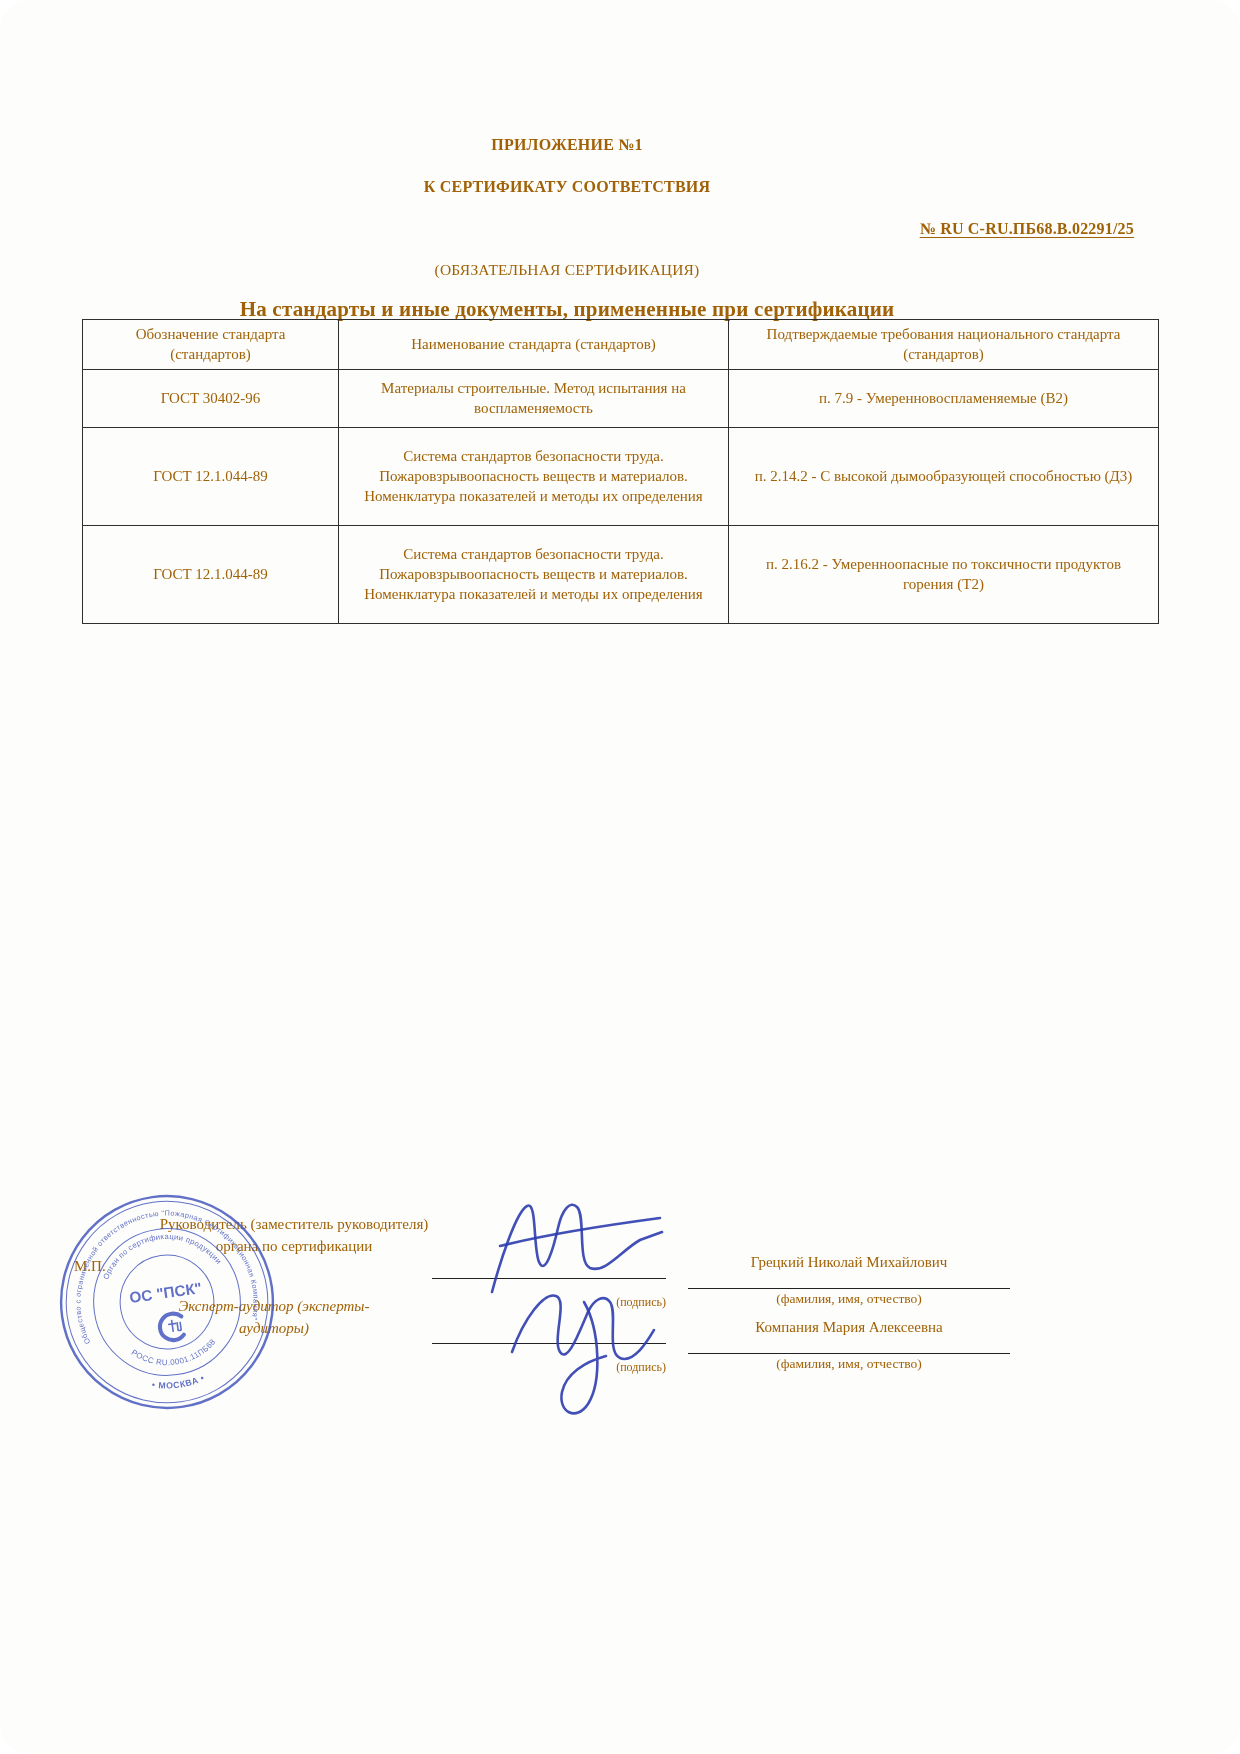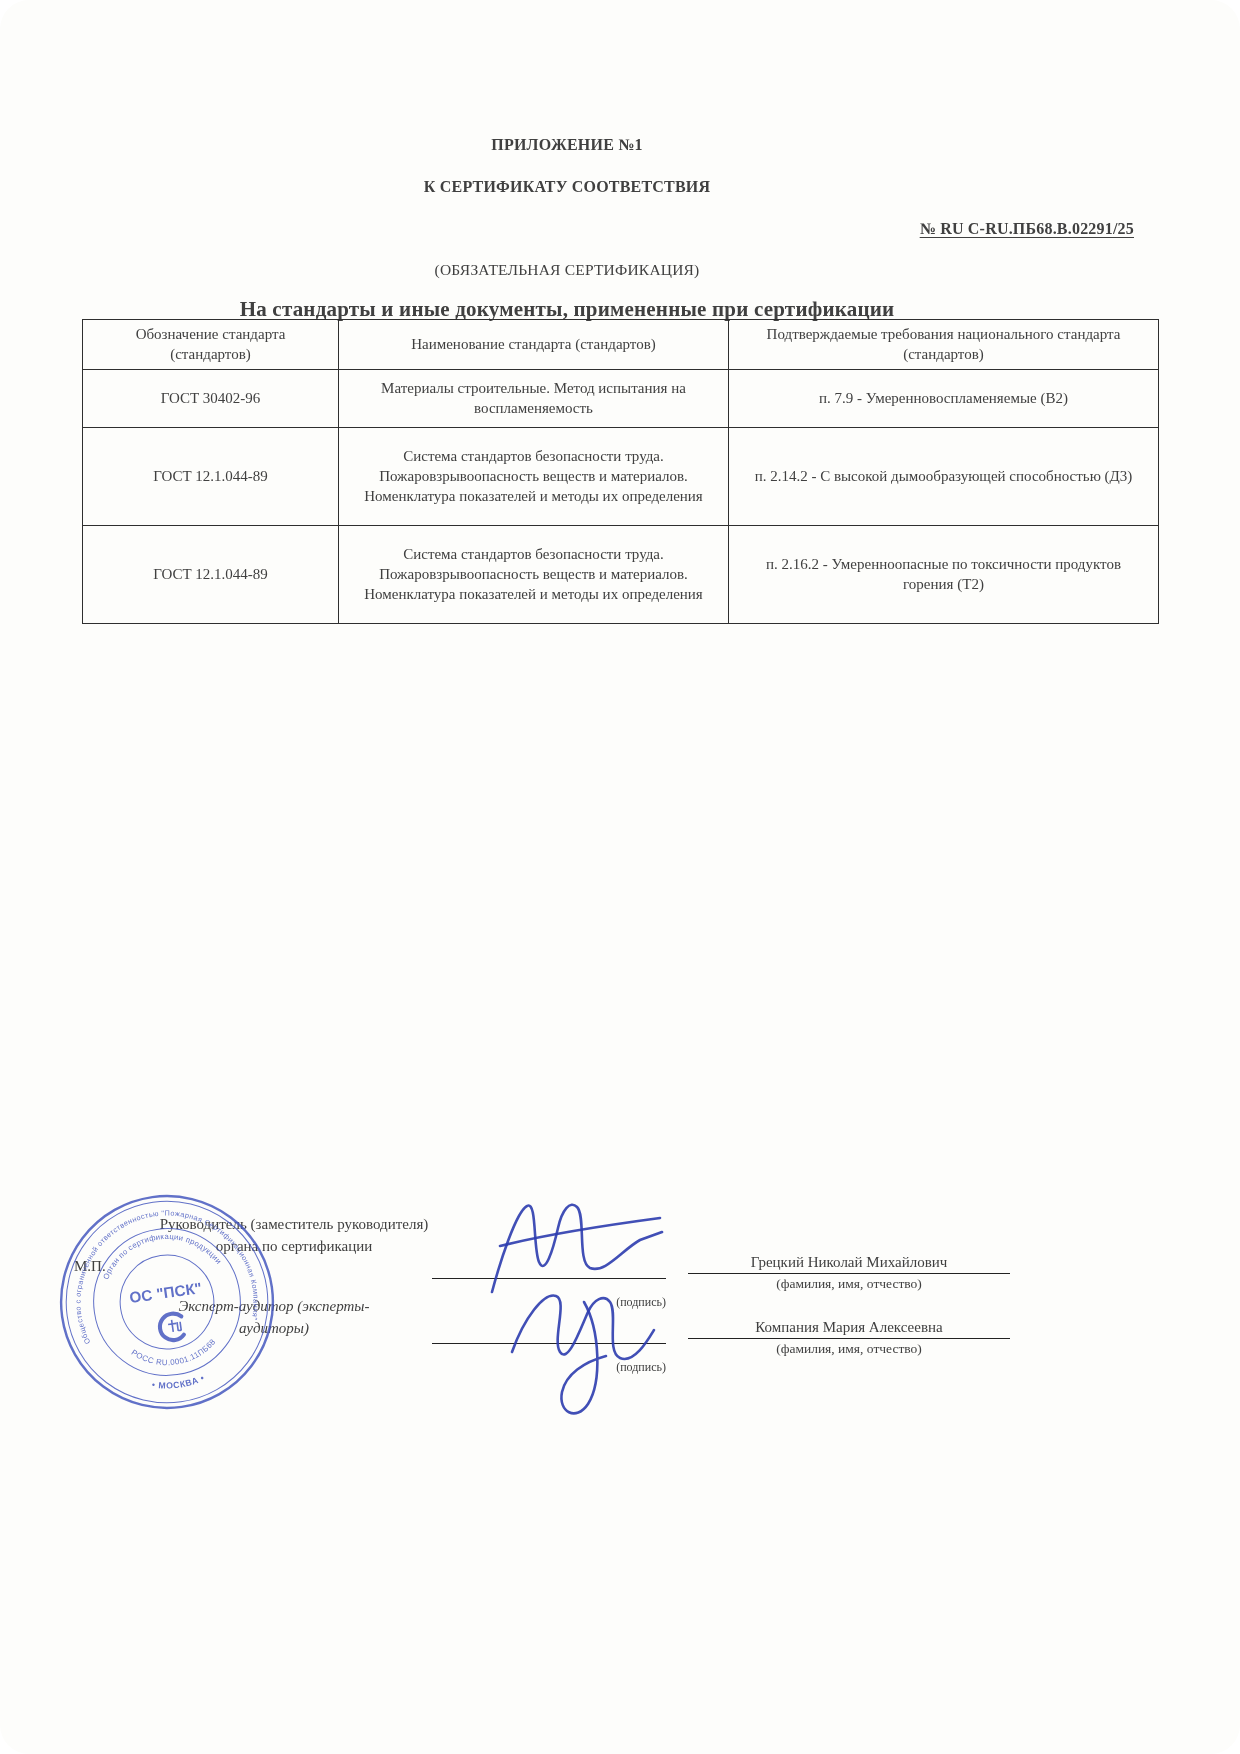--- a/index.html
+++ b/index.html
@@ -1,20 +1,20 @@
 <!DOCTYPE html>
 <html><head>
 <meta charset="utf-8">
 <style>
   * { box-sizing: border-box; }
   html,body { margin:0; padding:0; background:#ffffff; }
   .page {
     position:relative; width:1240px; height:1754px;
     background:#fdfdfb; overflow:hidden;
-    font-family:"Liberation Serif", serif; color:#404040;border-radius:29px;
+    font-family:"Liberation Serif", serif; color:#a16207;border-radius:29px;
   }
   .doc-title {
     position:absolute; left:0; width:1134px; text-align:center;
     font-size:16px; font-weight:bold; letter-spacing:.2px;
   }
   .t1 { top:136px; }
   .t2 { top:178px; }
   .t3 { top:220px; text-decoration:underline; text-underline-offset:3px;text-align:right; }
   .t4 { top:261px; font-weight:normal; font-size:15.5px; }
   .caption { top:297px; font-size:21px; }
@@ -43,21 +43,21 @@
     text-align:right; font-size:12px; padding-top:16px;
   }
   .line1 { left:432px; top:1278px; }
   .line2 { left:432px; top:1343px; }
 
   .sig-name {
     position:absolute; width:322px; text-align:center; font-size:15px;
   }
   .name1 { left:688px; top:1254px; }
   .name2 { left:688px; top:1319px; }
-  .sig-name .nm { border-bottom:1.6px solid #222; padding-bottom:2px; }
+  .sig-name .nm { border-bottom:1.6px solid #222; padding-bottom:17px; }
   .sig-name .lbl { font-size:13.5px; padding-top:2px; }
 
   .stamp-svg {
     position:absolute; left:55px; top:1190px;
     transform:rotate(-8deg); opacity:.82;
   }
   .stamp-svg text { font-family:"Liberation Sans", sans-serif; fill:#4053bd; }
   .ink-svg { position:absolute; left:0; top:0; pointer-events:none; }
   .ink-svg path { fill:none; stroke:#2c3cae; stroke-width:2.6; stroke-linecap:round; opacity:.9; }
 </style>

